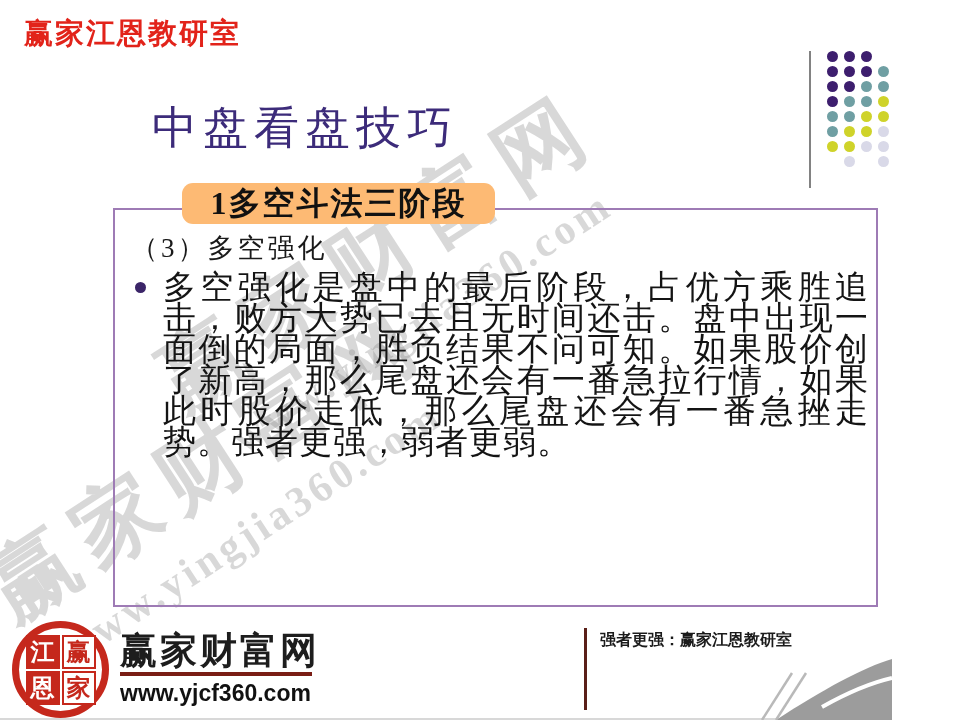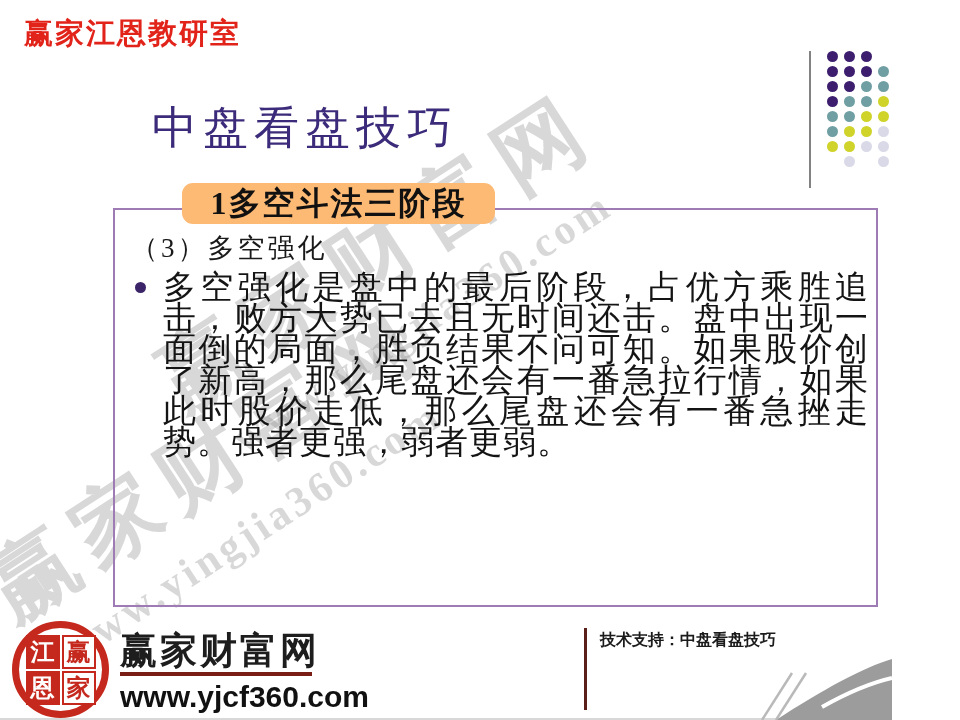--- a/index.html
+++ b/index.html
@@ -79,21 +79,21 @@
   .seal-cell.white { background:#fff; color:#c5281c; border:2px solid #c5281c; }
 
   .site-name {
     position:absolute; left:120px; top:626px; z-index:2;
     font-size:37px; font-weight:bold; color:#1d1d1d; letter-spacing:3px;
     font-family:"Liberation Sans", sans-serif;
   }
   .site-underline { position:absolute; left:120px; top:672px; width:192px; height:4px; background:#7a1d15; z-index:2; }
   .site-url {
     position:absolute; left:120px; top:680px; z-index:2;
-    font-size:30px; font-weight:bold; color:#111;
+    font-size:23px; font-weight:bold; color:#111;
     font-family:"Liberation Sans", sans-serif;
   }
 
   .footer-divider { position:absolute; left:584px; top:628px; width:3px; height:82px; background:#5a1f18; z-index:2; }
 
   .contact { position:absolute; left:600px; top:630px; z-index:2; font-family:"Liberation Sans", sans-serif; }
   .contact-line { font-size:16px; font-weight:bold; color:#1b1b1b; margin-bottom:8px; white-space:pre; }
 
   .swoosh { position:absolute; right:0; bottom:0; z-index:1; }
   .bottom-edge { position:absolute; left:0; bottom:0; width:960px; height:2px; background:#d8d8d8; z-index:0; }
@@ -170,21 +170,21 @@
       <div class="seal-cell red">恩</div>
       <div class="seal-cell white">家</div>
     </div>
   </div>
   <div class="site-name">赢家财富网</div>
   <div class="site-underline"></div>
   <div class="site-url">www.yjcf360.com</div>
 
   <div class="footer-divider"></div>
   <div class="contact">
-    <div class="contact-line">技术支持：中盘看盘技巧</div>
+    <div class="contact-line">强者更强：赢家江恩教研室</div>
   </div>
 
   <svg class="swoosh" width="140" height="75" viewBox="0 0 140 75">
     <path d="M140,75 L140,14 C112,22 70,45 24,75 Z" fill="#9c9c9c"></path>
     <path d="M10,75 L40,28" stroke="#b9b9b9" stroke-width="2.5" fill="none"></path>
     <path d="M24,75 L54,28" stroke="#b9b9b9" stroke-width="2.5" fill="none"></path>
     <path d="M70,62 C95,48 118,38 140,33" stroke="#ffffff" stroke-width="4" fill="none"></path>
   </svg>
 
   <div class="bottom-edge"></div>

